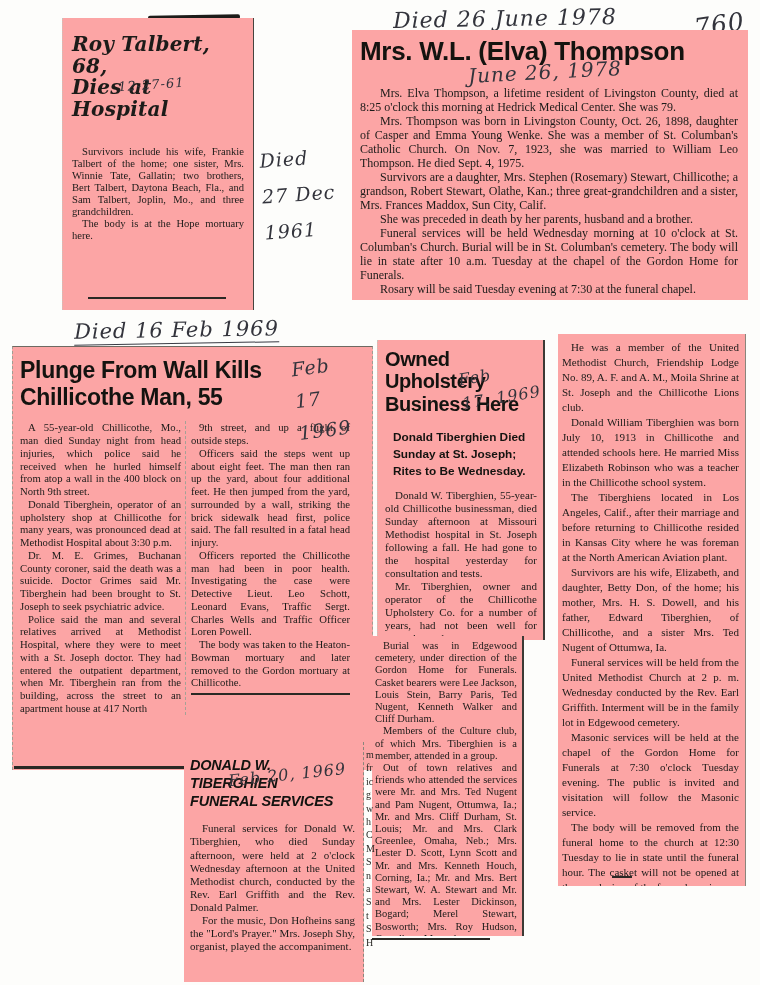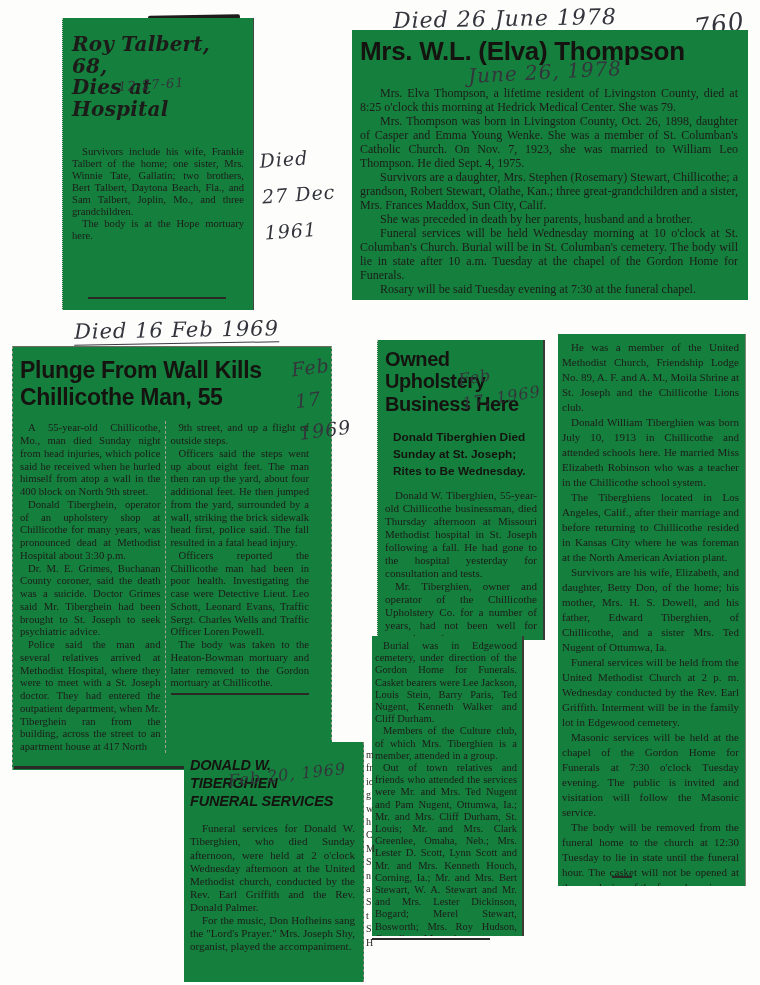--- a/index.html
+++ b/index.html
@@ -1,18 +1,18 @@
 <!DOCTYPE html>
 <html><head>
 <meta charset="utf-8">
 <style>
   html,body{margin:0;padding:0;background:#e9e7e2;}
   #page{position:relative;width:760px;height:985px;background:#fdfdfb;overflow:hidden;
         font-family:"Liberation Serif",serif;color:#1c1b19;}
-  .clip{position:absolute;background:#15803d;box-sizing:border-box;overflow:hidden;}
+  .clip{position:absolute;background:#fca5a5;box-sizing:border-box;overflow:hidden;}
   .para{margin:0;text-align:justify;text-indent:10px;}
   .hl-sans{font-family:"Liberation Sans",sans-serif;font-weight:bold;color:#141310;}
   .hw{position:absolute;font-family:"DejaVu Serif",serif;font-style:italic;color:#33343c;
       white-space:nowrap;letter-spacing:1px;}
   .hw u{text-decoration:none;border-bottom:1.5px solid #3a3b44;padding-bottom:1px;}
   .rule{background:#2a2925;}
   .mark{position:absolute;background:#1d1c19;border-radius:2px;}
 
   
   #clip-talbert{left:62px;top:18px;width:192px;height:292px;border-right:1.5px solid #46443f;
@@ -21,21 +21,21 @@
                 font-size:20px;line-height:1.08;letter-spacing:.2px;}
   #clip-talbert .body{margin-top:26px;font-size:10.6px;line-height:11.9px;}
 
   
   #clip-thompson{left:352px;top:30px;width:396px;height:270px;padding:8px 10px 4px 8px;}
   #clip-thompson .headline{font-size:26px;line-height:1.0;letter-spacing:-.3px;}
   #clip-thompson .body{margin-top:22px;font-size:12px;line-height:14px;}
   #clip-thompson .para{text-indent:20px;}
 
   
-  #clip-plunge{left:12px;top:346px;width:320px;height:424px;border-top:1px solid #6d6a62;
+  #clip-plunge{left:12px;top:346px;width:361px;height:424px;border-top:1px solid #6d6a62;
                border-left:1px dashed #a19d92;border-right:1px dashed #a19d92;padding:10px 22px 4px 7px;}
   #clip-plunge .headline{font-size:23px;line-height:1.18;letter-spacing:-.3px;}
   #clip-plunge .cols{display:flex;margin-top:10px;font-family:Liberation Serif, serif;}
   #clip-plunge .col{width:50%;font-size:10.7px;line-height:12.75px;box-sizing:border-box;}
   #clip-plunge .col1{padding-right:4px;}
   #clip-plunge .col2{padding-left:5px;border-left:1px dashed #a5a196;}
   #clip-plunge .para{text-indent:8px;}
   .subrule{height:2px;background:#2a2925;margin-top:4px;}
 
   
@@ -151,21 +151,21 @@
     <div class="headline hl-sans">
         <div>Owned Upholstery</div>
         <div>Business Here</div>
       </div>
     <div class="subhead hl-sans">
         <div>Donald Tiberghien Died</div>
         <div>Sunday at St. Joseph;</div>
         <div>Rites to Be Wednesday.</div>
       </div>
     <div class="body">
-        <p class="para">Donald W. Tiberghien, 55-year-old Chillicothe businessman, died Thursday afternoon at Missouri Methodist hospital in St. Joseph following a fall. He had gone to the hospital yesterday for consultation and tests.</p>
+        <p class="para">Donald W. Tiberghien, 55-year-old Chillicothe businessman, died Sunday afternoon at Missouri Methodist hospital in St. Joseph following a fall. He had gone to the hospital yesterday for consultation and tests.</p>
         <p class="para">Mr. Tiberghien, owner and operator of the Chillicothe Upholstery Co. for a number of years, had not been well for several months.</p>
       </div>
   </div>
   <div class="hw" style="left:460px;top:362px;font-size:16px;line-height:24px;transform:rotate(-9deg);">
       <div>Feb</div>
       <div>17, 1969</div>
     </div>
 
   <div class="clip" id="clip-burial">
     <div class="body">

